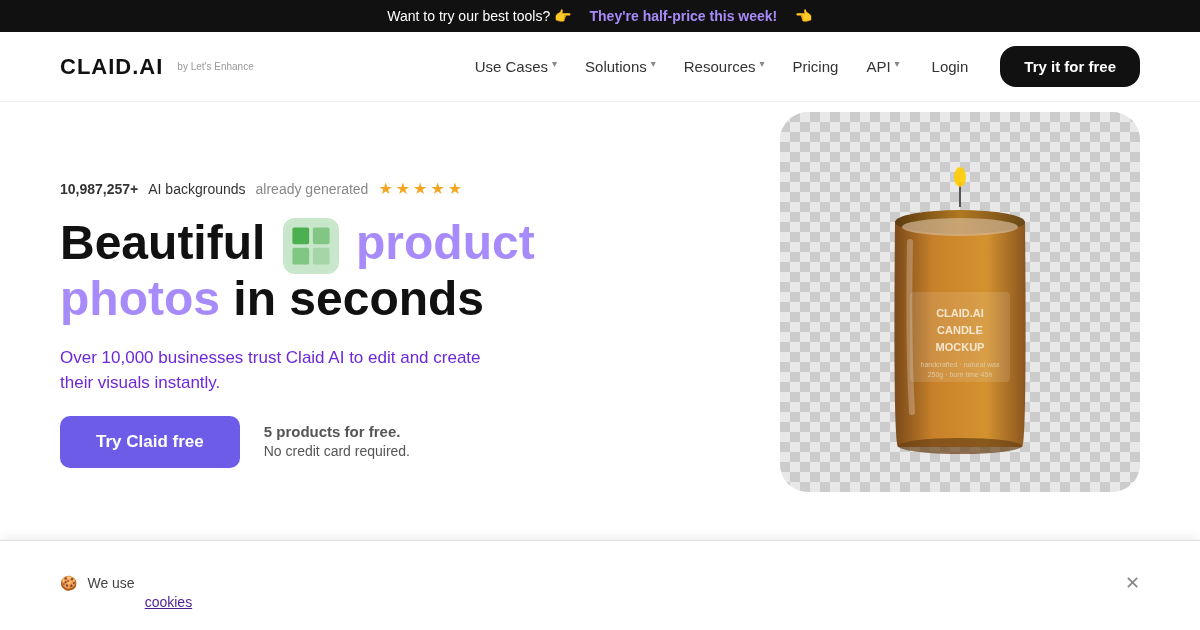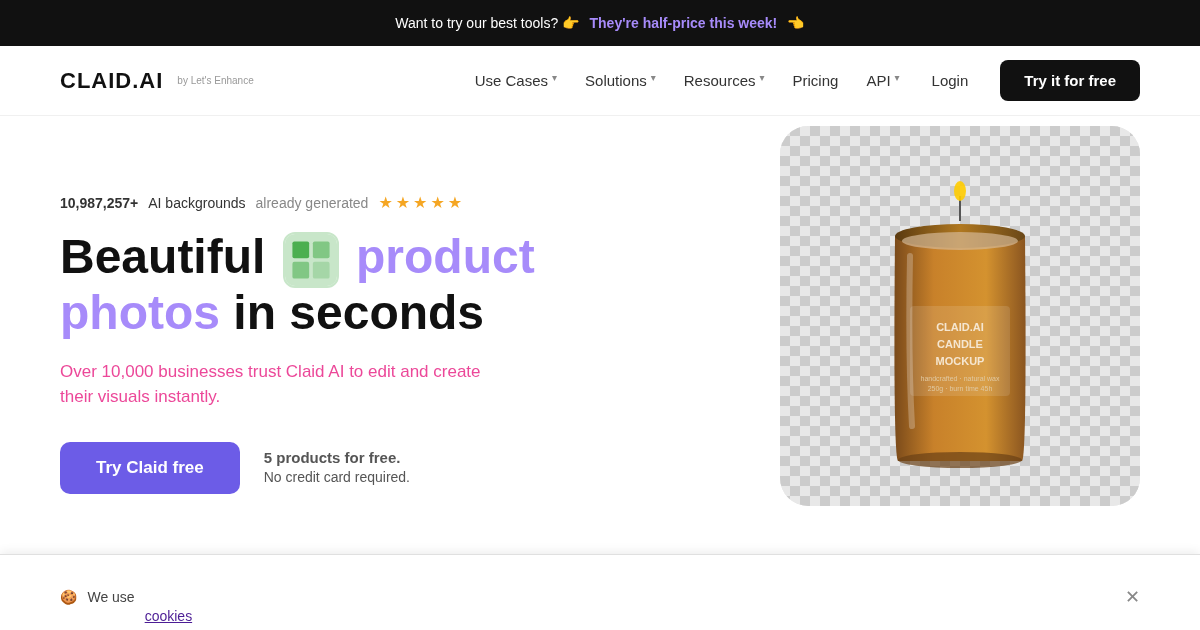--- a/index.html
+++ b/index.html
@@ -3,26 +3,26 @@
   <meta charset="utf-8">
   <style>
     * { margin: 0; padding: 0; box-sizing: border-box; }
     body { font-family: -apple-system, BlinkMacSystemFont, 'Segoe UI', sans-serif; width: 1200px; height: 630px; overflow: hidden; background: #fff; }
 
     
     .top-banner {
       background: #111;
       color: #fff;
       text-align: right;
-      padding: 15px 20px;
+      padding: 8px 20px;
       font-size: 14px;
       display: flex;
       align-items: center;
       justify-content: center;
-      gap: 10px;
+      gap: 18px;
     }
     .top-banner a {
       color: #a78bfa;
       text-decoration: none;
       font-weight: 700;
     }
 
     
     .navbar {
       display: flex;
@@ -71,21 +71,21 @@
       background: none;
       border: none;
       font-size: 15px;
       color: #333;
       cursor: pointer;
     }
     .btn-try {
       background: #111;
       color: #fff;
       border: none;
-      border-radius: 8px;
+      border-radius: 16px;
       padding: 12px 24px;
       font-size: 15px;
       font-weight: 600;
       cursor: pointer;
       white-space: nowrap;
     }
 
     
     .hero {
       display: flex;
@@ -132,23 +132,23 @@
       position: relative;
       overflow: hidden;
       border: 2px solid #c8e6c9;
     }
     .emoji-icon svg {
       width: 100%;
       height: 100%;
     }
     .hero-sub {
       font-size: 17px;
-      color: #ec4899;
+      color: #6d28d9;
       line-height: 1.5;
-      margin-bottom: 32px;
+      margin-bottom: 20px;
       max-width: 430px;
     }
     .hero-cta {
       display: flex;
       align-items: center;
       gap: 24px;
     }
     .btn-cta {
       background: #6c5ce7;
       color: #fff;

